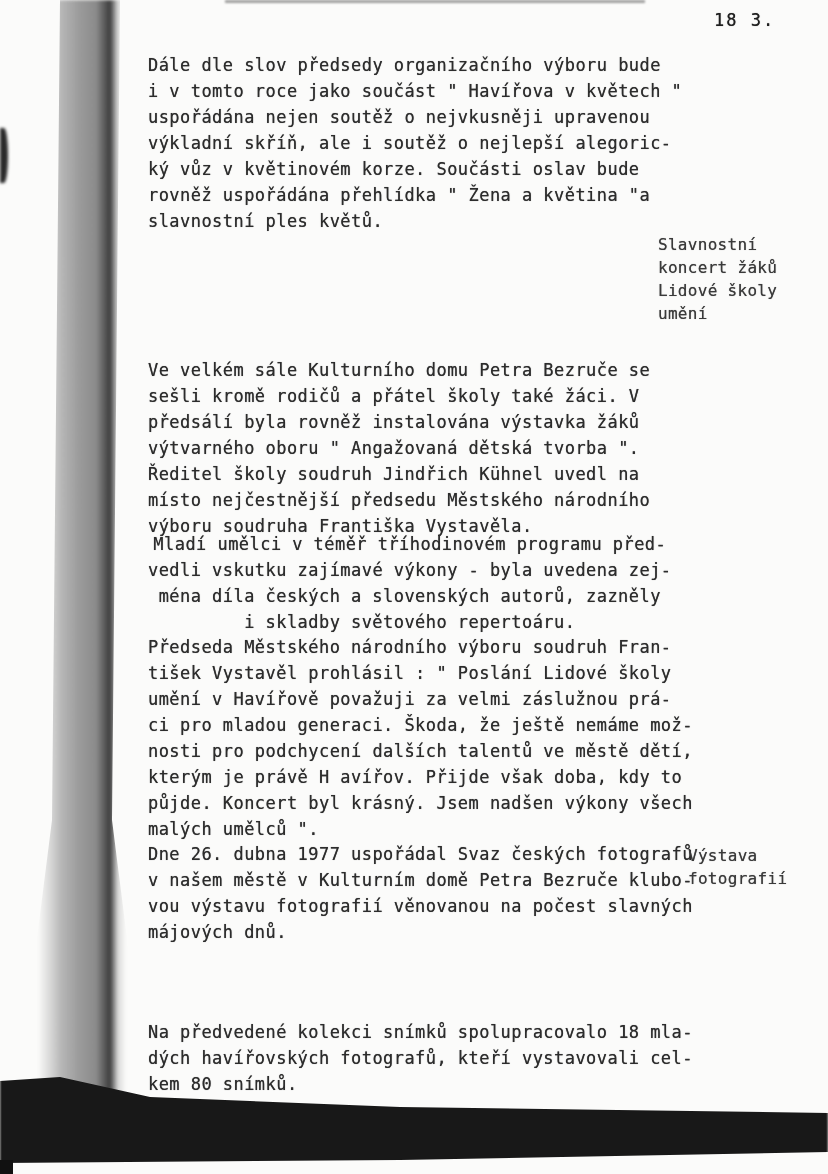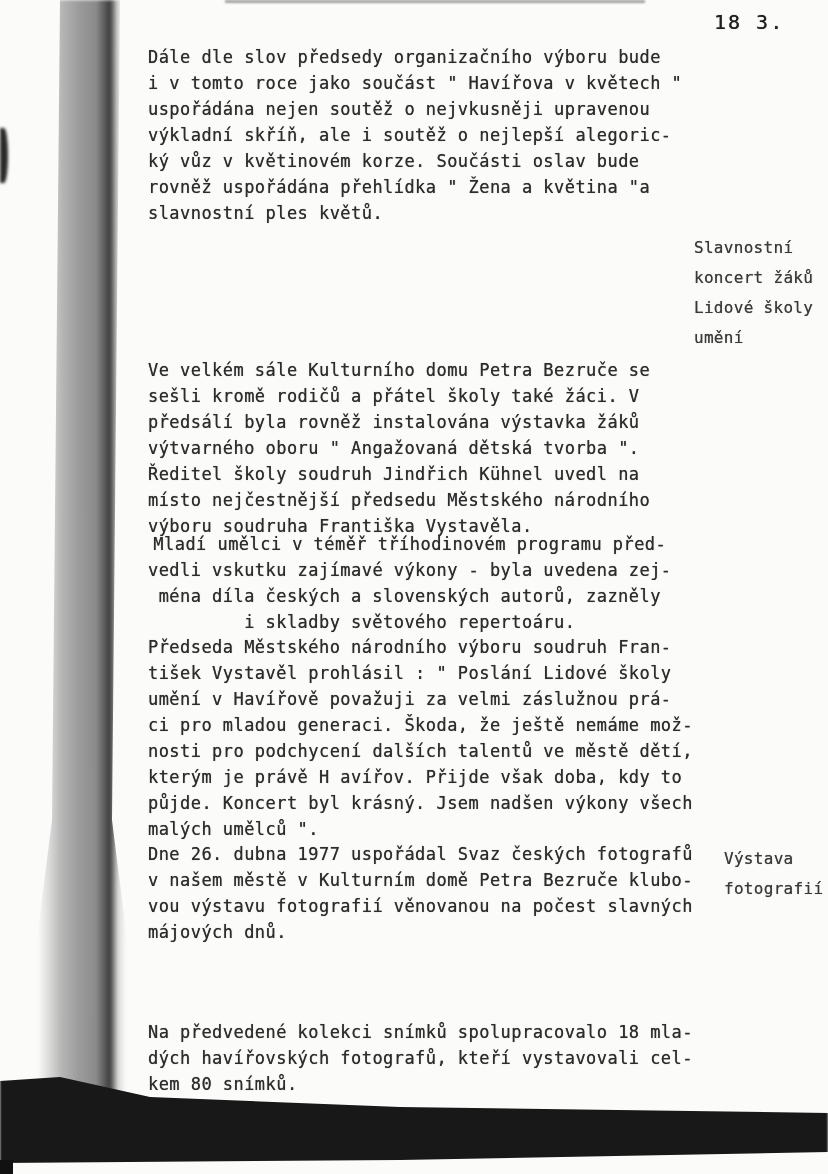--- a/index.html
+++ b/index.html
@@ -56,53 +56,52 @@
     width: 8px; height: 55px;
     background: #2a2a2a;
     border-radius: 0 60% 60% 0;
     filter: blur(1.5px);
   }
 
   
   .page-number {
     position: absolute;
     left: 714px; top: 10px;
-    font-size: 20px;
+    font-size: 17px;
     letter-spacing: 2px;
     color: #1f1f1f;
     text-shadow: 0 0 0.7px rgba(0,0,0,0.8);
   }
   .para {
     position: absolute;
     left: 148px;
     white-space: pre;
     font-size: 17px;
     line-height: 26px;
     letter-spacing: 0.45px;
     color: #2c2c2c;
     text-shadow: 0 0 0.7px rgba(25,25,25,0.75);
   }
-  .p1 { top: 44px; }
+  .p1 { top: 52px; }
   .p2 { top: 229px; }
   .p3 { top: 357px; }
   .p4 { top: 531px; text-align: center; }
   .p5 { top: 634px; }
   .p6 { top: 841px; }
   .p7 { top: 945px; }
   .p8 { top: 1019px; }
 
   .margin-note {
     position: absolute;
     white-space: pre;
     font-size: 16px;
-    line-height: 30px;
+    line-height: 23px;
     letter-spacing: 0.3px;
     color: #3a3a3a;
     text-shadow: 0 0 0.7px rgba(40,40,40,0.7);
-    margin-left: 36px;
   }
   .mn1 { left: 658px; top: 233px; }
   .mn2 { left: 688px; top: 844px; }
 </style>
 </head>
 <body>
 
 <div class="page">
 
   <div class="spine-shadow"></div>

